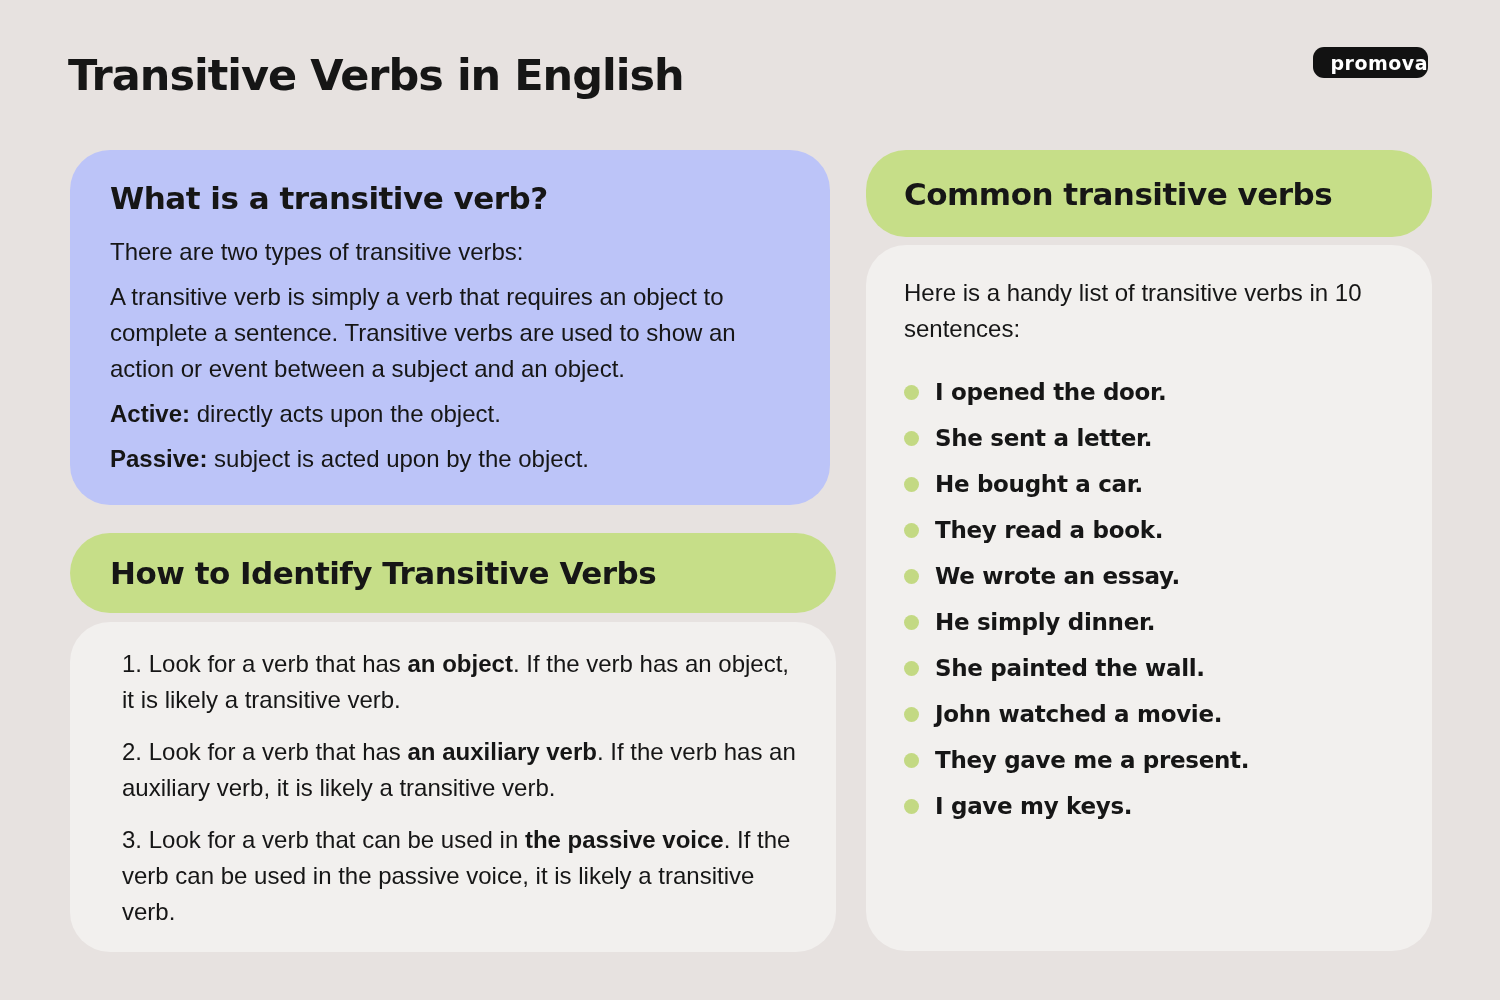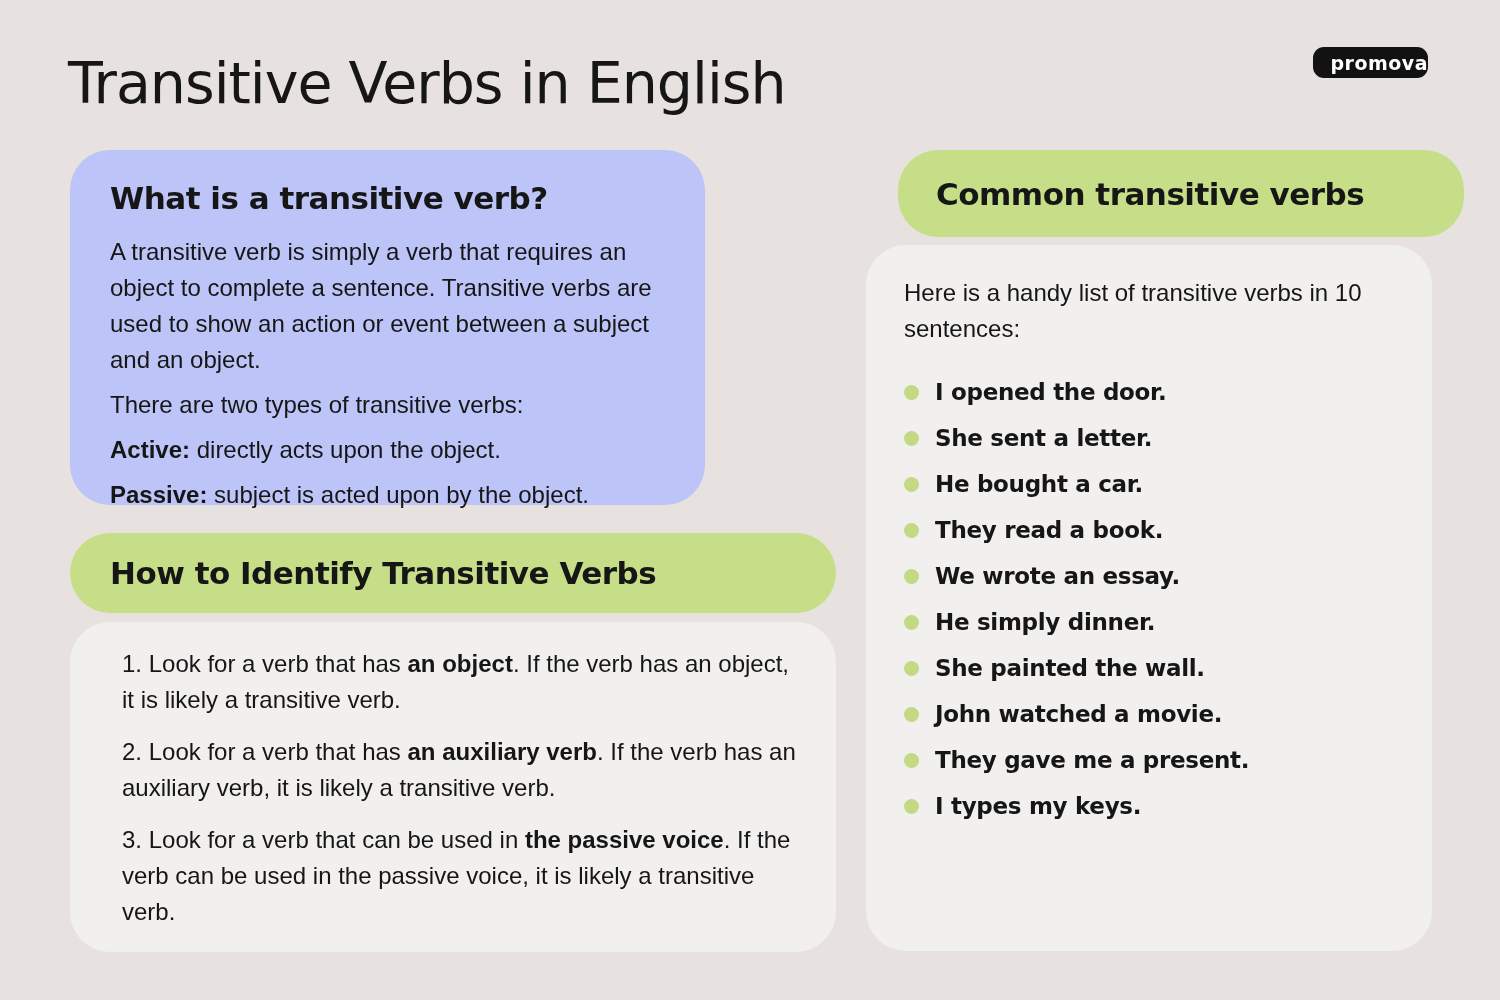--- a/index.html
+++ b/index.html
@@ -8,40 +8,40 @@
     position: relative;
     background: var(--background, #E7E2E0);
     font-family: "Liberation Sans", sans-serif;
     color: var(--text, #161616);
     overflow: hidden;
   }
   .page-title {
     position: absolute; left: 68px; top: 50px;
     margin: 0;
     font-family: "DejaVu Sans", sans-serif;
-    font-size: 57px; font-weight: normal; letter-spacing: -1px;
+    font-size: 43px; font-weight: bold; letter-spacing: -1px;
     color: var(--text, #161616);
   }
   .logo-pill {
     position: absolute; left: 1313px; top: 47px;
     width: 115px; height: 31px;
     background: var(--logo_bg, #121212);
     border-radius: 11px;
     display: flex; align-items: center; justify-content: flex-end;
   }
   .logo-pill span {
     color: var(--logo_text, #FFFFFF);
     font-family: "DejaVu Sans", sans-serif;
     font-size: 19px; font-weight: bold; letter-spacing: 0.5px;
   }
   .card { position: absolute; box-sizing: border-box; border-radius: 40px; }
 
   
   .definition-card {
-    left: 70px; top: 150px; width: 635px; height: 355px;
+    left: 70px; top: 150px; width: 760px; height: 355px;
     background: var(--purple, #BCC4F8);
     padding: 30px 40px 0 40px;
   }
   .card-heading {
     margin: 0 0 18px 0;
     font-family: "DejaVu Sans", sans-serif;
     font-size: 31px; font-weight: bold; letter-spacing: -0.5px;
   }
   .body-text {
     margin: 0 0 9px 0;
@@ -63,21 +63,21 @@
 
   .steps-card {
     left: 70px; top: 622px; width: 766px; height: 330px;
     background: var(--card_bg, #F2F0EE);
     padding: 24px 40px 0 40px;
   }
   .step { margin: 0 0 16px 12px; font-size: 24px; line-height: 36px; }
   .step strong { font-weight: bold; }
 
   
-  .common-banner { left: 898px; top: 150px; width: 566px; height: 87px; padding-left: 38px; }
+  .common-banner { left: 866px; top: 150px; width: 566px; height: 87px; padding-left: 38px; }
   .list-card {
     left: 866px; top: 245px; width: 566px; height: 706px;
     background: var(--card_bg, #F2F0EE);
     padding: 30px 38px 0 38px;
   }
   .list-intro { margin: 0 0 22px 0; font-size: 24px; line-height: 36px; }
   .sentence-row {
     display: flex; align-items: center;
     height: 46px;
     text-align: right;
@@ -96,22 +96,22 @@
 <body style="--background: #E7E2E0; --purple: #BCC4F8; --green: #C6DE88; --card_bg: #F2F0EE; --bullet: #C3D983; --text: #161616; --logo_bg: #121212; --logo_text: #FFFFFF;">
 
 <h1 class="page-title">Transitive Verbs in English</h1>
 
 <div class="logo-pill">
   <span>promova</span>
 </div>
 
 <div class="card definition-card">
   <h2 class="card-heading">What is a transitive verb?</h2>
+  <p class="body-text">There are two types of transitive verbs:</p>
   <p class="body-text">A transitive verb is simply a verb that requires an object to complete a sentence. Transitive verbs are used to show an action or event between a subject and an object.</p>
-  <p class="body-text">There are two types of transitive verbs:</p>
   <p class="body-text"><strong>Active:</strong><span> directly acts upon the object.</span></p>
   <p class="body-text"><strong>Passive:</strong><span> subject is acted upon by the object.</span></p>
 </div>
 
 <div class="card banner identify-banner">
   <h2>How to Identify Transitive Verbs</h2>
 </div>
 
 <div class="card steps-card">
   <div id="steps-container">
@@ -159,16 +159,16 @@
       <div class="sentence-row">
         <span class="dot"></span>
         <span class="sentence-text">John watched a movie.</span>
       </div>
       <div class="sentence-row">
         <span class="dot"></span>
         <span class="sentence-text">They gave me a present.</span>
       </div>
       <div class="sentence-row">
         <span class="dot"></span>
-        <span class="sentence-text">I types my keys.</span>
+        <span class="sentence-text">I gave my keys.</span>
       </div>
     </div>
 </div>
 
 </body></html>

